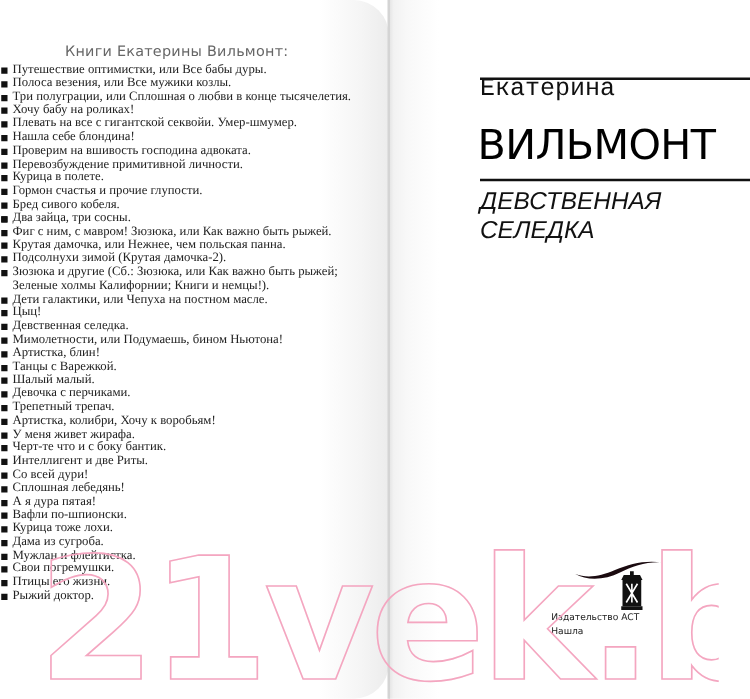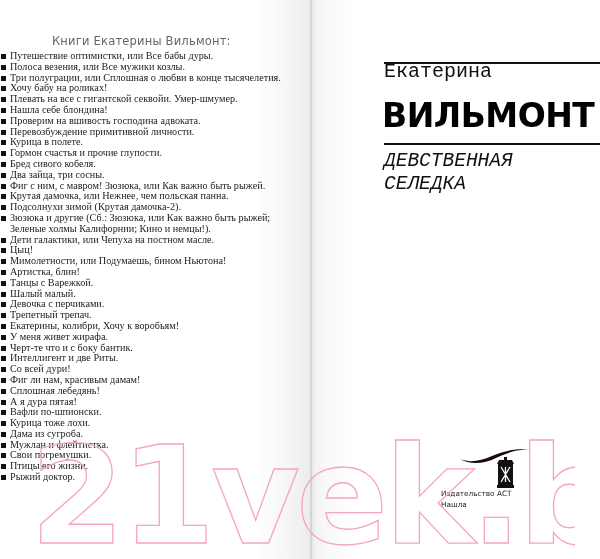--- a/index.html
+++ b/index.html
@@ -5,20 +5,21 @@
     html, body { margin: 0; padding: 0; }
     body {
       width: 600px; height: 559px; position: relative; overflow: hidden;
       background: #ffffff;
       font-family: "Liberation Serif", serif;
     }
     .spread { position: absolute; left: 0; top: 0; width: 600px; height: 559px; }
     .page-left {
       position: absolute; left: 0; top: 0; width: 311px; height: 559px;
       background: linear-gradient(to right, #ffffff 0%, #ffffff 82%, #f6f6f6 92%, #ececec 100%);
+      border-radius: 28px;
     }
     .page-right {
       position: absolute; left: 311px; top: 0; width: 289px; height: 559px;
       background: linear-gradient(to right, #e2e2e2 0px, #f2f2f2 4px, #f8f8f8 14px, #ffffff 40px, #ffffff 100%);
     }
     .spine {
       position: absolute; left: 310px; top: 0; width: 2px; height: 559px;
       background: #d4d4d4;
     }
     .list-heading {
@@ -36,26 +37,26 @@
     }
     .rule { position: absolute; left: 384px; width: 216px; height: 2px; background: #111; }
     .rule-top { top: 62px; }
     .rule-bottom { top: 143px; }
     .author-first {
       position: absolute; left: 384px; top: 60px;
       font-family: Liberation Mono, monospace; font-size: 20px; color: #111;
     }
     .author-last {
       position: absolute; left: 382px; top: 96px;
-      font-family: "DejaVu Sans", sans-serif; font-weight: bold; font-size: 33px; color: #000;
+      font-family: "DejaVu Sans", sans-serif; font-weight: normal; font-size: 33px; color: #000;
       letter-spacing: -0.5px;
     }
     .book-title {
       position: absolute; left: 384px; top: 150px;
-      font-family: Liberation Mono, monospace; font-style: italic; font-size: 19.5px; line-height: 23px;
+      font-family: Liberation Sans, sans-serif; font-style: italic; font-size: 19.5px; line-height: 23px;
       color: #111;
     }
     .publisher {
       position: absolute; left: 441px; top: 488px; width: 100px; text-align: left;
       font-family: "DejaVu Sans", sans-serif; font-size: 7.3px; line-height: 11px; color: #222;
     }
     .logo { position: absolute; left: 458px; top: 447px; width: 80px; height: 42px; }
     .watermark { position: absolute; left: 30px; top: 438px; width: 545px; height: 115px; pointer-events: none; }
   </style>
 </head>
@@ -75,35 +76,35 @@
         <li><span class="bullet"></span><span>Перевозбуждение примитивной личности.</span></li>
         <li><span class="bullet"></span><span>Курица в полете.</span></li>
         <li><span class="bullet"></span><span>Гормон счастья и прочие глупости.</span></li>
         <li><span class="bullet"></span><span>Бред сивого кобеля.</span></li>
         <li><span class="bullet"></span></li>
         <li><span class="bullet"></span><span>Два зайца, три сосны.</span></li>
         <li><span class="bullet"></span><span>Фиг с ним, с мавром! Зюзюка, или Как важно быть рыжей.</span></li>
         <li><span class="bullet"></span><span>Крутая дамочка, или Нежнее, чем польская панна.</span></li>
         <li><span class="bullet"></span><span>Подсолнухи зимой (Крутая дамочка-2).</span></li>
         <li><span class="bullet"></span><span>Зюзюка и другие (Сб.: Зюзюка, или Как важно быть рыжей;</span></li>
-        <li><span>Зеленые холмы Калифорнии; Кино и немцы!).</span></li>
+        <li><span>Зеленые холмы Калифорнии; Книги и немцы!).</span></li>
         <li><span class="bullet"></span><span>Дети галактики, или Чепуха на постном масле.</span></li>
         <li><span class="bullet"></span><span>Цыц!</span></li>
+        <li><span class="bullet"></span><span>Девственная селедка.</span></li>
         <li><span class="bullet"></span><span>Мимолетности, или Подумаешь, бином Ньютона!</span></li>
         <li><span class="bullet"></span><span>Артистка, блин!</span></li>
         <li><span class="bullet"></span><span>Танцы с Варежкой.</span></li>
         <li><span class="bullet"></span><span>Шалый малый.</span></li>
         <li><span class="bullet"></span><span>Девочка с перчиками.</span></li>
         <li><span class="bullet"></span><span>Трепетный трепач.</span></li>
-        <li><span class="bullet"></span><span>Екатерины, колибри, Хочу к воробьям!</span></li>
+        <li><span class="bullet"></span><span>Артистка, колибри, Хочу к воробьям!</span></li>
         <li><span class="bullet"></span><span>У меня живет жирафа.</span></li>
         <li><span class="bullet"></span><span>Черт-те что и с боку бантик.</span></li>
         <li><span class="bullet"></span><span>Интеллигент и две Риты.</span></li>
         <li><span class="bullet"></span><span>Со всей дури!</span></li>
-        <li><span class="bullet"></span><span>Фиг ли нам, красивым дамам!</span></li>
         <li><span class="bullet"></span><span>Сплошная лебедянь!</span></li>
         <li><span class="bullet"></span><span>А я дура пятая!</span></li>
         <li><span class="bullet"></span><span>Вафли по-шпионски.</span></li>
         <li><span class="bullet"></span><span>Курица тоже лохи.</span></li>
         <li><span class="bullet"></span><span>Дама из сугроба.</span></li>
         <li><span class="bullet"></span><span>Мужлан и флейтистка.</span></li>
         <li><span class="bullet"></span><span>Свои погремушки.</span></li>
         <li><span class="bullet"></span><span>Птицы его жизни.</span></li>
         <li><span class="bullet"></span><span>Рыжий доктор.</span></li>
       </ul>

